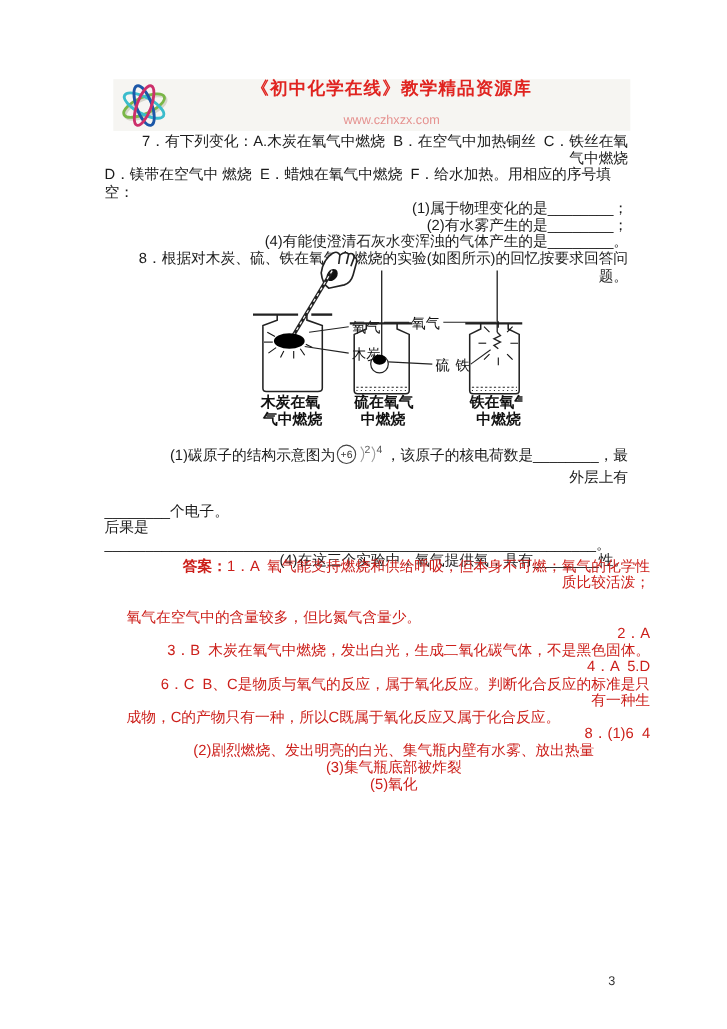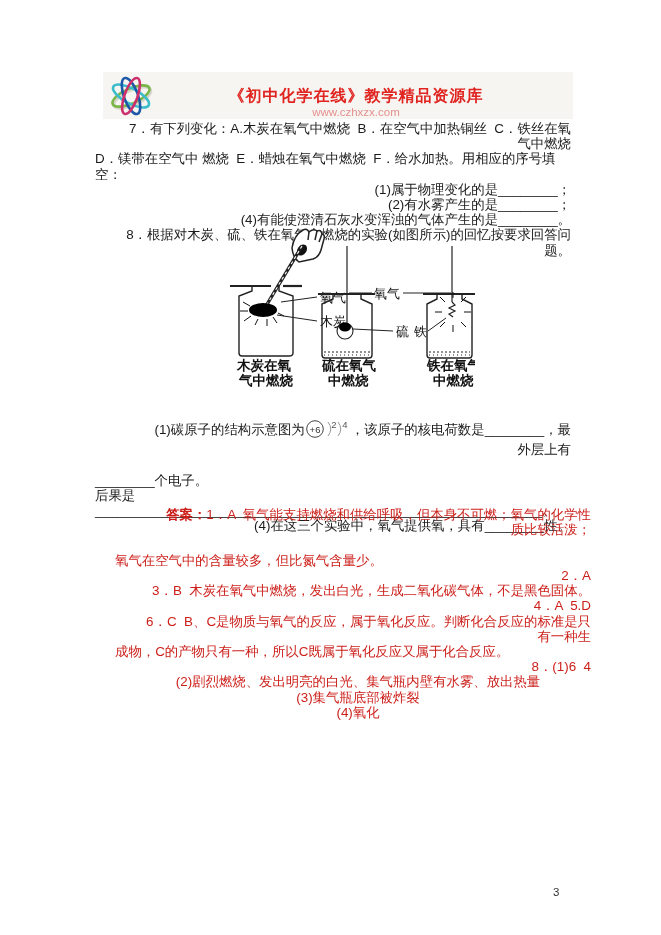--- a/index.html
+++ b/index.html
@@ -1,24 +1,24 @@
 <!DOCTYPE html>
 <html><head>
 <meta charset="utf-8">
 <style>
   html,body{margin:0;padding:0;background:#ffffff;}
   body{width:661px;height:935px;position:relative;font-family:"Liberation Sans",sans-serif;}
   .page{position:absolute;left:0;top:0;width:661px;height:935px;background:#fff;overflow:hidden;}
 
   
-  .banner{position:absolute;left:103px;top:72px;width:470px;height:47px;background:#f6f5f2;display:flex;align-items:flex-end;}
+  .banner{position:absolute;left:103px;top:72px;width:470px;height:47px;background:#f6f5f2;display:flex;align-items:flex-start;}
   .logo-wrap{width:56px;height:47px;flex:0 0 56px;display:flex;align-items:center;justify-content:center;}
   .head-text{flex:1;text-align:center;padding-right:20px;}
   .head-title{font-size:16px;font-weight:bold;color:#e02420;letter-spacing:1px;line-height:18px;}
-  .head-url{font-size:11.5px;color:#e5918f;line-height:13px;margin-top:1px;}
+  .head-url{font-size:11.5px;color:#e5918f;line-height:13px;margin-top:14px;}
 
   
   .textblock{position:absolute;left:95px;width:476px;font-size:13.4px;line-height:15.2px;color:#1b1b1b;}
   .line{white-space:pre-wrap;}
   .ind2{padding-left:27px;text-align:right;}
   .ind1{padding-left:10px;text-align:center;}
   .red{color:#cc1f1a;margin-left:20px;}
   .bold{font-weight:bold;}
 
   .atom-inline{display:inline-block;vertical-align:-5px;}
@@ -136,21 +136,21 @@
         <line x1="228" y1="99" x2="228" y2="106"></line>
           <line x1="220" y1="96" x2="215" y2="101"></line>
         <line x1="217" y1="86" x2="210" y2="86"></line>
           <line x1="220" y1="76" x2="215" y2="71"></line>
       </g>
       <text class="dg-cap" x="202" y="144">铁在氧气</text>
       <text class="dg-cap" x="208" y="159">中燃烧</text>
     </svg>
   </div>
 
-  <div class="textblock" style="top:404px">
+  <div class="textblock" style="top:388px">
     <div class="line ind2">
       <span>(1)碳原子的结构示意图为</span><span class="atom-inline"><svg width="46" height="20" viewBox="0 0 46 20">
             <circle cx="10" cy="10" r="8.3" fill="none" stroke="#444" stroke-width="1"></circle>
             <text x="10" y="13.5" text-anchor="middle" font-size="9.5" fill="#333">+6</text>
             <path d="M23,3 q5.5,7 0,14" fill="none" stroke="#999" stroke-width="1"></path>
             <text x="29" y="9" text-anchor="middle" font-size="9.5" fill="#555">2</text>
             <path d="M33,3 q5.5,7 0,14" fill="none" stroke="#999" stroke-width="1"></path>
             <text x="40" y="9" text-anchor="middle" font-size="9.5" fill="#555">4</text>
           </svg></span><span>，该原子的核电荷数是________，最外层上有</span>
     </div>
@@ -165,17 +165,17 @@
     </div>
     <div class="line">氧气在空气中的含量较多，但比氮气含量少。</div>
     <div class="line ind2">2．A</div>
     <div class="line ind2">3．B  木炭在氧气中燃烧，发出白光，生成二氧化碳气体，不是黑色固体。</div>
     <div class="line ind2">4．A  5.D</div>
     <div class="line ind2">6．C  B、C是物质与氧气的反应，属于氧化反应。判断化合反应的标准是只有一种生</div>
     <div class="line">成物，C的产物只有一种，所以C既属于氧化反应又属于化合反应。</div>
     <div class="line ind2">8．(1)6  4</div>
     <div class="line ind1">(2)剧烈燃烧、发出明亮的白光、集气瓶内壁有水雾、放出热量</div>
     <div class="line ind1">(3)集气瓶底部被炸裂</div>
-    <div class="line ind1">(4)氧化</div>
+    <div class="line ind1">(5)氧化</div>
   </div>
 
   <div class="page-number">3</div>
 </div>
 
 </body></html>

